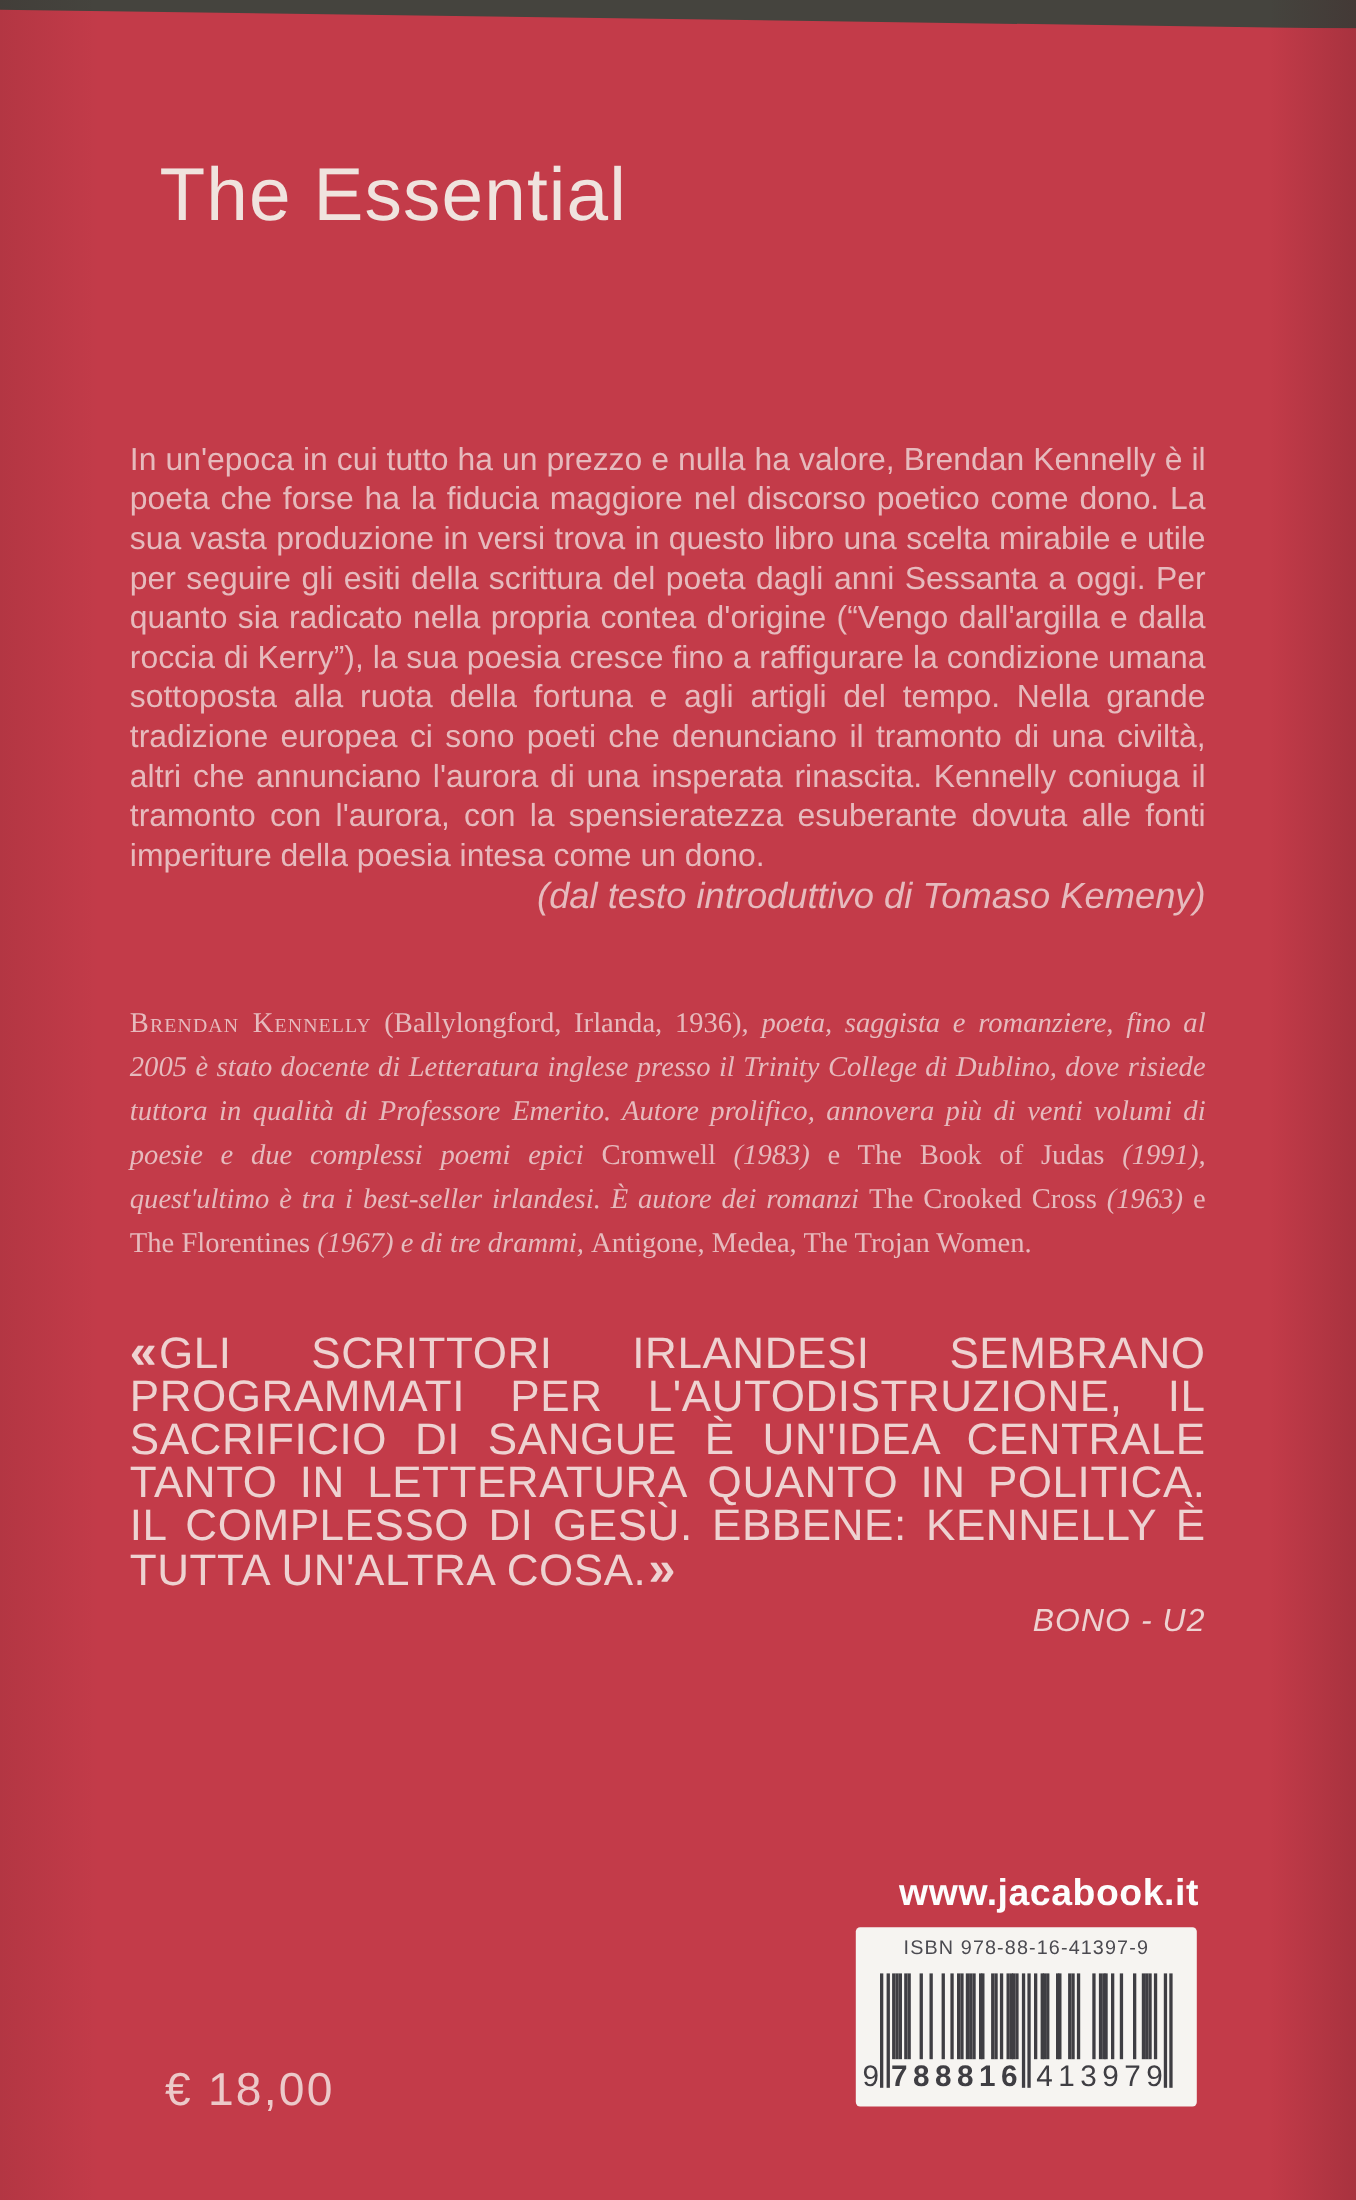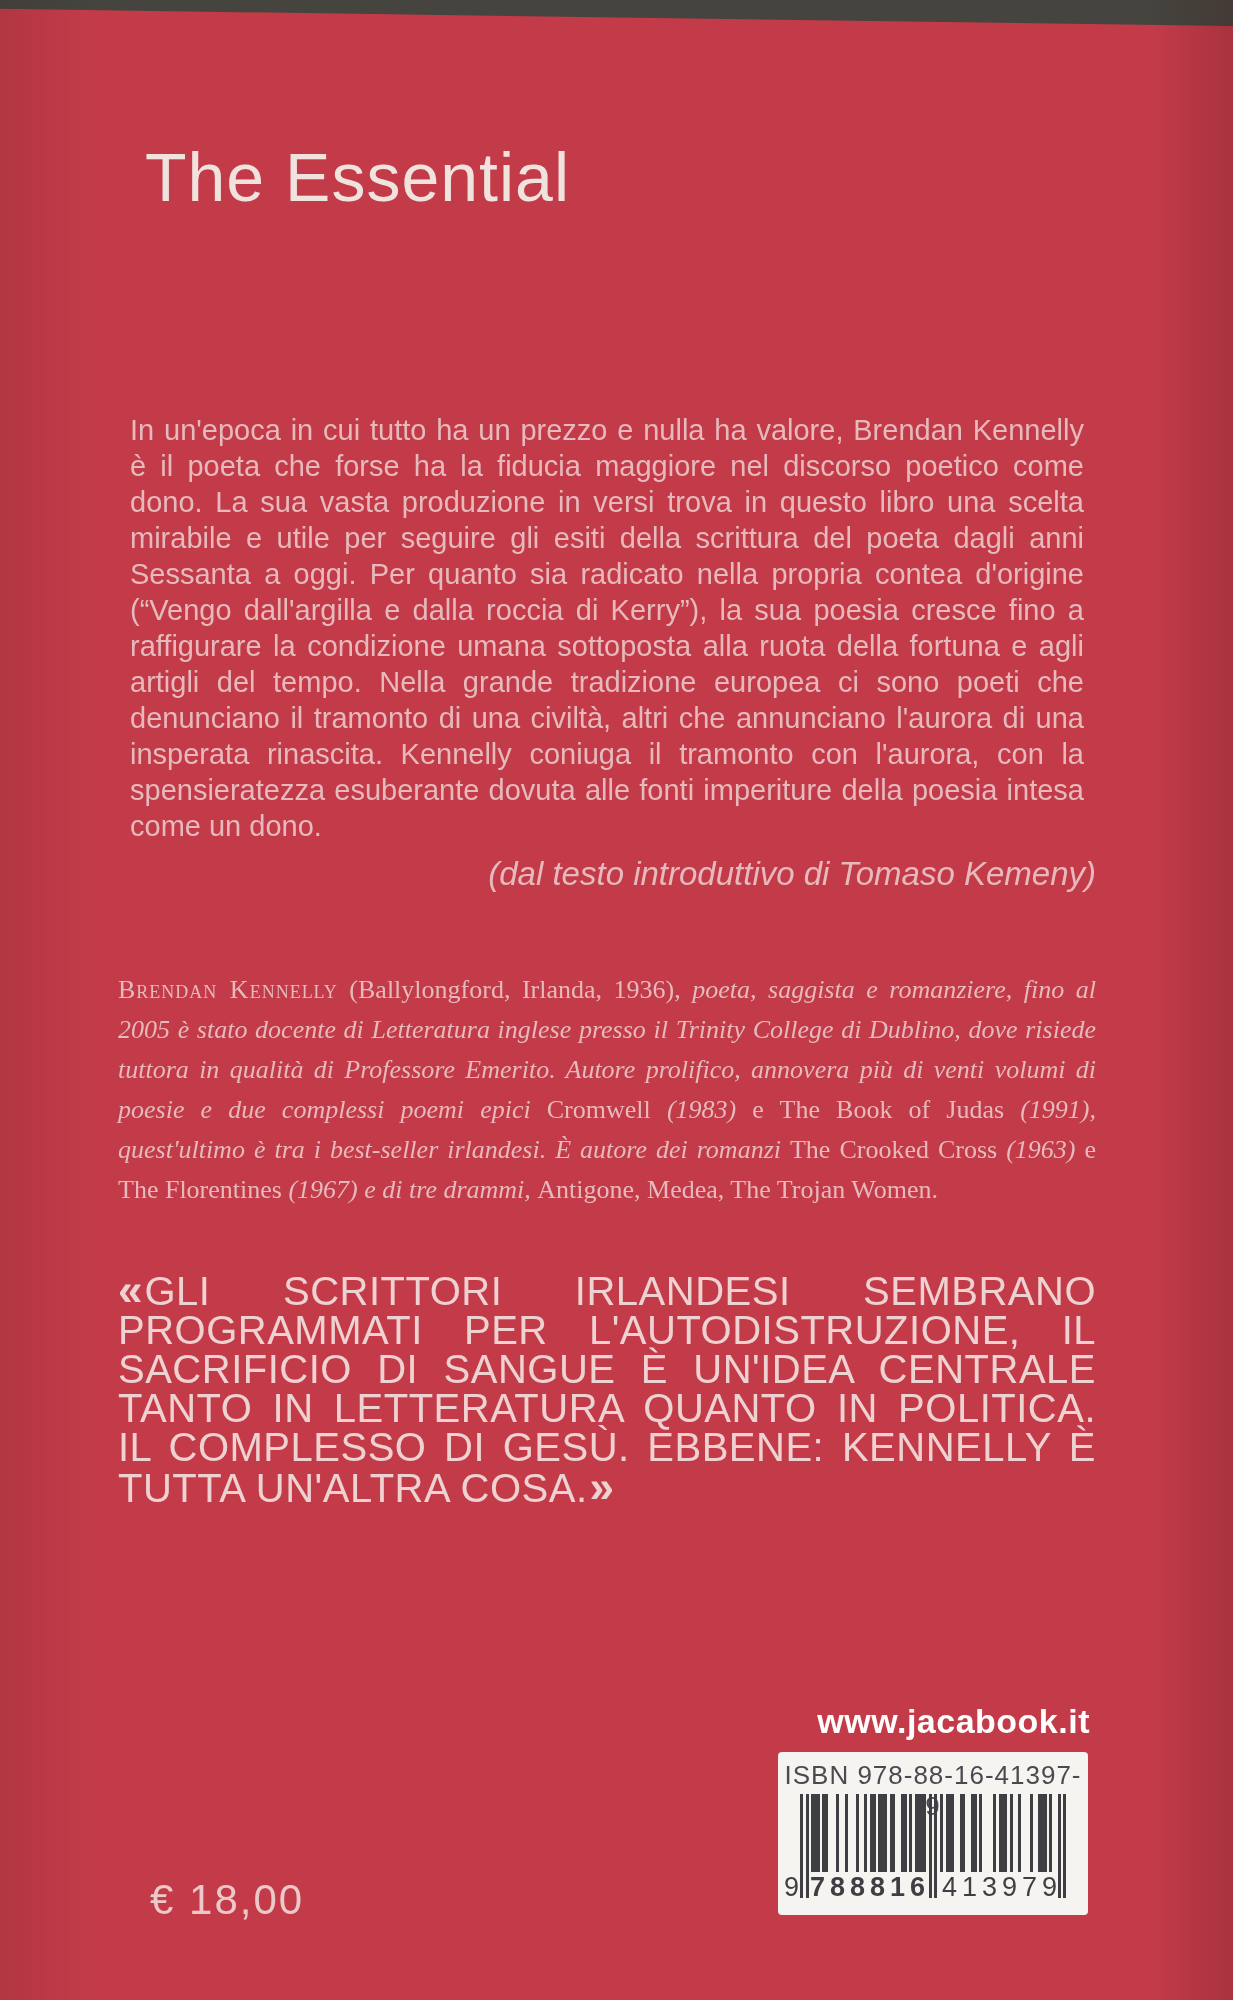--- a/index.html
+++ b/index.html
@@ -37,21 +37,21 @@
   }
   .title{
     position:absolute;left:145px;top:92px;
     font-size:68px;font-weight:300;letter-spacing:1px;
     color:var(--title);white-space:nowrap;
   }
   .textcol{
     position:absolute;left:118px;top:400px;width:978px;
   }
   .intro{
-    margin:12px;
+    margin:0;
     font-size:29px;line-height:36px;
     text-align:justify;
     color:var(--text);
   }
   .credit{
     margin:0;
     font-size:33px;line-height:36px;
     font-style:italic;text-align:right;
     color:var(--text);
   }
@@ -90,21 +90,21 @@
     font-size:34px;font-weight:bold;
     color:var(--white);letter-spacing:0.5px;
   }
   .barcode-box{
     position:absolute;left:778px;top:1752px;
     width:310px;height:163px;
     background:var(--box);border-radius:4px;
   }
   .isbn{
     margin-top:8px;text-align:center;
-    font-size:26px;color:#4b4a50;letter-spacing:1px;
+    font-size:18px;color:#4b4a50;letter-spacing:1px;
   }
   .bars{
     position:absolute;left:22px;top:42px;width:266px;height:104px;
   }
   .bar{position:absolute;top:0;height:78px;background:var(--ink);}
   .bar.guard{height:104px;}
   .bc-digit{
     position:absolute;top:78px;
     font-size:27px;color:var(--ink);
   }
@@ -126,20 +126,21 @@
 
   <h1 class="title">The Essential</h1>
 
   <div class="textcol">
     <p class="intro">In un'epoca in cui tutto ha un prezzo e nulla ha valore, Brendan Kennelly è il poeta che forse ha la fiducia maggiore nel discorso poetico come dono. La sua vasta produzione in versi trova in questo libro una scelta mirabile e utile per seguire gli esiti della scrittura del poeta dagli anni Sessanta a oggi. Per quanto sia radicato nella propria contea d'origine (“Vengo dall'argilla e dalla roccia di Kerry”), la sua poesia cresce fino a raffigurare la condizione umana sottoposta alla ruota della fortuna e agli artigli del tempo. Nella grande tradizione europea ci sono poeti che denunciano il tramonto di una civiltà, altri che annunciano l'aurora di una insperata rinascita. Kennelly coniuga il tramonto con l'aurora, con la spensieratezza esuberante dovuta alle fonti imperiture della poesia intesa come un dono.</p>
     <div class="credit">(dal testo introduttivo di Tomaso Kemeny)</div>
 
     <p class="bio" id="bio"><span class="seg-smallcaps">Brendan Kennelly</span><span class="seg-normal"> (Ballylongford, Irlanda, 1936), </span><span class="seg-italic">poeta, saggista e romanziere, fino al 2005 è stato docente di Letteratura inglese presso il Trinity College di Dublino, dove risiede tuttora in qualità di Professore Emerito. Autore prolifico, annovera più di venti volumi di poesie e due complessi poemi epici </span><span class="seg-normal">Cromwell </span><span class="seg-italic">(1983)</span><span class="seg-normal"> e The Book of Judas </span><span class="seg-italic">(1991), quest'ultimo è tra i best-seller irlandesi. È autore dei romanzi </span><span class="seg-normal">The Crooked Cross </span><span class="seg-italic">(1963)</span><span class="seg-normal"> e The Florentines </span><span class="seg-italic">(1967)</span><span class="seg-italic"> e di tre drammi, </span><span class="seg-normal">Antigone, Medea, The Trojan Women.</span></p>
 
     <div class="quote"><span class="gmark open">«</span><span>GLI SCRITTORI IRLANDESI SEMBRANO PROGRAMMATI PER L'AUTODISTRUZIONE, IL SACRIFICIO DI SANGUE È UN'IDEA CENTRALE TANTO IN LETTERATURA QUANTO IN POLITICA. IL COMPLESSO DI GESÙ. EBBENE: KENNELLY È TUTTA UN'ALTRA COSA.</span><span class="gmark close">»</span></div>
+    <div class="attribution">BONO - U2</div>
   </div>
 
   <div class="website">www.jacabook.it</div>
 
   <div class="barcode-box">
     <div class="isbn">ISBN 978-88-16-41397-9</div>
     <div class="bars" id="bars">
       <span class="bc-digit bc-lead">9</span>
       <span class="bc-digit bc-g1">788816</span>
       <span class="bc-digit bc-g2">413979</span>

